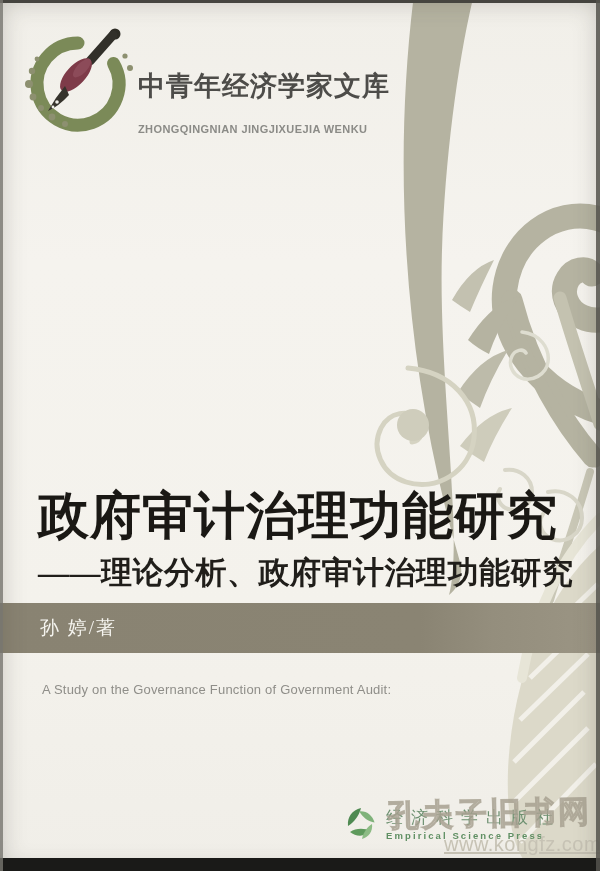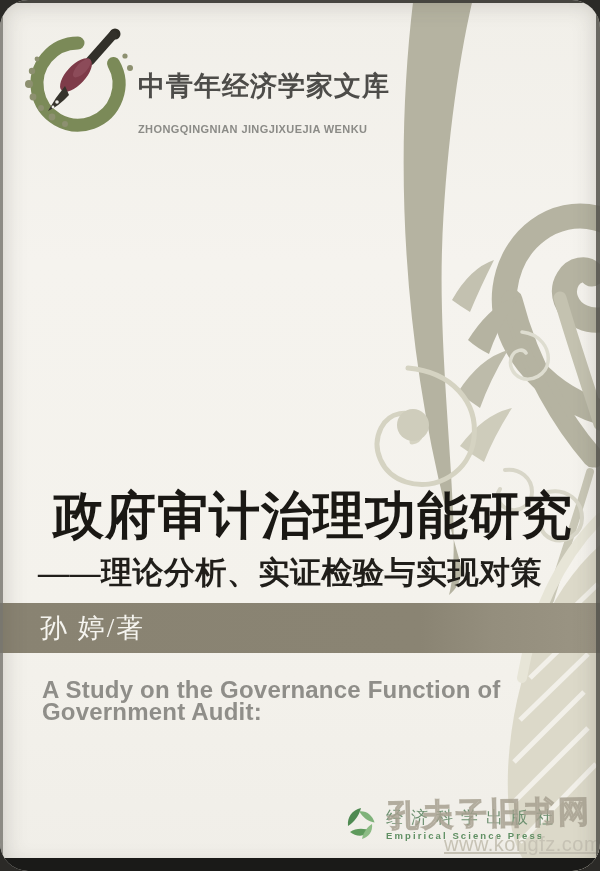--- a/index.html
+++ b/index.html
@@ -5,21 +5,20 @@
   html,body{margin:0;padding:0;}
   body{
     width:600px;height:871px;overflow:hidden;
     font-family:"Liberation Sans",sans-serif;
     background:#2b2a27;
   }
   .cover{
     position:relative;width:600px;height:871px;
     background:linear-gradient(180deg,#f1efe9 0%,#f5f3ee 30%,#f4f2ec 70%,#f0eee8 100%);
     overflow:hidden;
-    border-radius:28px;
   }
   .flourish{position:absolute;top:0;left:0;z-index:1;}
   
   .edge{position:absolute;z-index:9;}
   .edge-top{top:0;left:0;width:600px;height:3px;background:#45443f;}
   .edge-bottom{left:0;bottom:0;width:600px;height:13px;background:#1a1a18;}
   .edge-left{top:0;left:0;width:3px;height:871px;background:#787770;opacity:.8;}
   .edge-right{top:0;right:0;width:4px;height:871px;background:#55544d;opacity:.85;}
   .vignette{position:absolute;inset:0;z-index:8;pointer-events:none;
     box-shadow:inset 0 0 26px rgba(60,58,50,.28);}
@@ -33,43 +32,43 @@
     font-size:27px;font-weight:bold;color:#4d4c49;letter-spacing:1px;white-space:nowrap;
   }
   .series-py{
     font-size:11px;font-weight:bold;color:#8b8b87;letter-spacing:.4px;margin-top:19px;white-space:nowrap;
   }
 
   
   .title-cn{
     position:absolute;left:38px;top:482px;z-index:3;
     font-family:"Liberation Serif","DejaVu Serif",serif;
-    font-size:51px;font-weight:900;color:#1a1814;letter-spacing:1px;white-space:nowrap;margin-left:15px;
+    font-size:51px;font-weight:900;color:#1a1814;letter-spacing:1px;white-space:nowrap;
   }
   .subtitle-cn{
     position:absolute;left:38px;top:552px;z-index:3;
     font-family:"Liberation Serif","DejaVu Serif",serif;
     font-size:31px;font-weight:900;color:#201e1a;letter-spacing:.5px;white-space:nowrap;
   }
 
   
   .author-band{
     position:absolute;left:0;top:603px;width:600px;height:50px;z-index:2;
     background:linear-gradient(90deg,#898372 0%,#8a8473 70%,#948e7d 82%,#9b9584 100%);
   }
   .author-line{
     position:absolute;left:40px;top:0;height:50px;line-height:50px;
     font-family:"Liberation Serif","DejaVu Serif",serif;
-    font-size:27px;color:#f5f4ef;letter-spacing:2px;white-space:nowrap;
+    font-size:19px;color:#f5f4ef;letter-spacing:2px;white-space:nowrap;
   }
 
   
   .title-en{
     position:absolute;left:42px;top:679px;z-index:3;
-    font-size:24px;font-weight:bold;color:#8f8e89;line-height:22px;letter-spacing:.2px;
+    font-size:13px;font-weight:normal;color:#8f8e89;line-height:22px;letter-spacing:.2px;
   }
 
   
   .publisher{position:absolute;left:344px;top:804px;z-index:3;display:flex;align-items:center;}
   .pub-mark{width:33px;height:36px;margin-top:2px;}
   .pub-text{margin-left:9px;}
   .pub-cn{
     font-family:"Liberation Serif","DejaVu Serif",serif;
     font-size:17px;color:#6d9070;letter-spacing:8px;white-space:nowrap;
   }
@@ -163,21 +162,21 @@
       <circle cx="33" cy="76" r="1.8" fill="#efeee8"></circle>
       <circle cx="29" cy="81" r="1.4" fill="#efeee8"></circle>
     </svg>
     <div class="series-text">
       <div class="series-cn">中青年经济学家文库</div>
       <div class="series-py">ZHONGQINGNIAN JINGJIXUEJIA WENKU</div>
     </div>
   </div>
 
   <div class="title-cn">政府审计治理功能研究</div>
-  <div class="subtitle-cn">——理论分析、实证检验与实现对策</div>
+  <div class="subtitle-cn">——理论分析、政府审计治理功能研究</div>
 
   <div class="author-band">
     <div class="author-line">孙 婷/著</div>
   </div>
 
   <div class="title-en">
     <div>A Study on the Governance Function of Government Audit:</div>
   </div>
 
   <div class="publisher">

